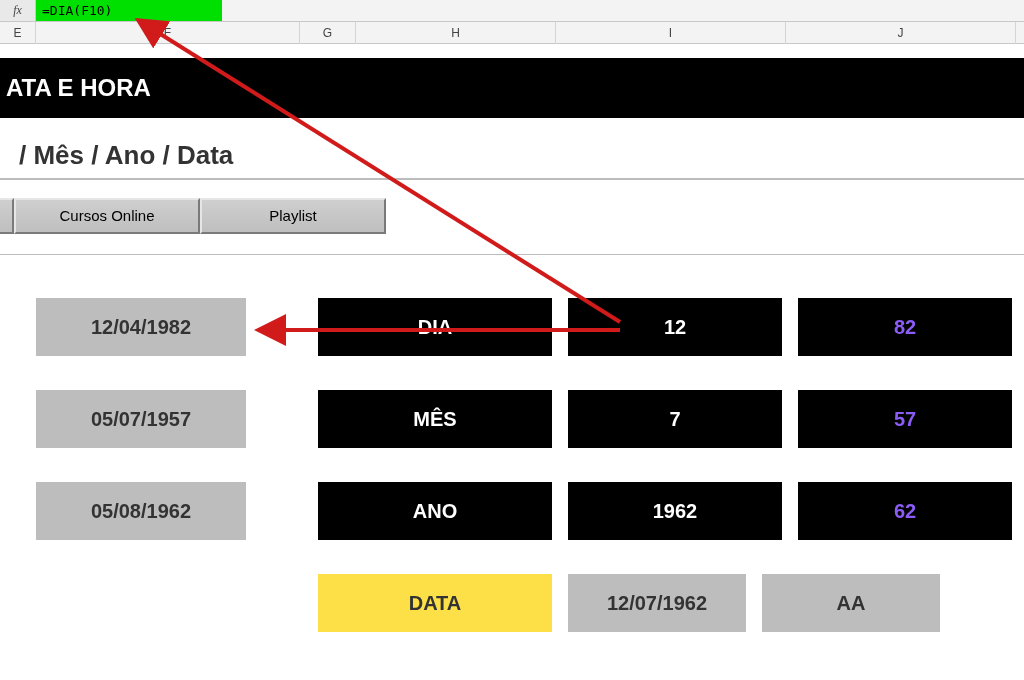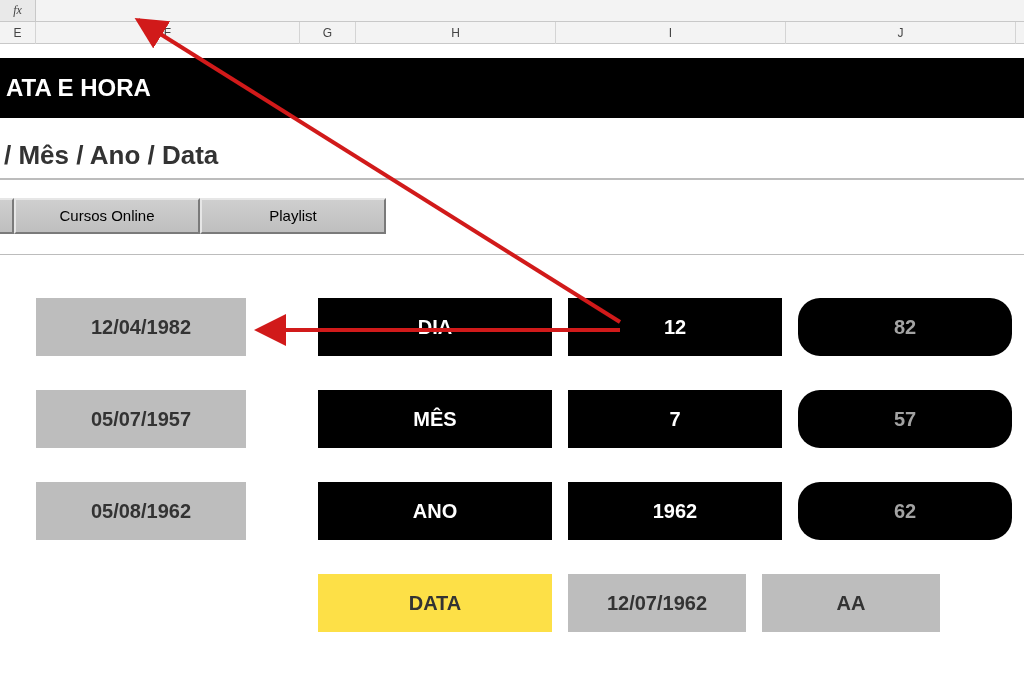--- a/index.html
+++ b/index.html
@@ -84,21 +84,21 @@
   
   .subtitle {
     position: absolute;
     left: 0; right: 0;
     top: 140px;
     height: 40px;
     border-bottom: 2px solid #bcbcbc;
     font-size: 26px;
     font-weight: 700;
     color: #333;
-    padding-left: 4px;
+    padding-left: 19px;
   }
 
   
   .btn-row {
     position: absolute;
     top: 198px;
     left: 0;
     height: 40px;
     display: flex;
   }
@@ -144,39 +144,40 @@
     display: flex;
     align-items: center;
     justify-content: center;
     font-size: 20px;
     font-weight: 700;
   }
   .cell.date { width: 210px; background: #bdbdbd; color: #333; }
   .cell.spacer { width: 40px; }
   .cell.label { width: 234px; background: #000; color: #fff; }
   .cell.val   { width: 214px; background: #000; color: #fff; }
-  .cell.val2  { width: 214px; background: #000; color: #a3a3a3; border-radius: 22px; }
+  .cell.val2  { width: 214px; background: #000; color: #8b5cf6; }
   .cell.greylbl { width: 234px; background: #fde047; color: #333; font-weight: 700;}
   .cell.greyval { width: 178px; background: #bdbdbd; color: #333; font-weight: 700;}
   .cell.none  { background: transparent; }
 
   
   svg.arrows {
     position: absolute;
     left: 0; top: 0;
     width: 1024px;
     height: 680px;
     pointer-events: none;
   }
 </style>
 </head>
 <body>
 
 <div class="formula-bar">
   <div class="fx-icon">fx</div>
+  <div class="formula-box">=DIA(F10)</div>
 </div>
 
 <div class="col-headers">
   <div class="col-lab" style="left:0;width:36px">E</div>
   <div class="col-lab" style="left:36px;width:264px">F</div>
   <div class="col-lab" style="left:300px;width:56px">G</div>
   <div class="col-lab" style="left:356px;width:200px">H</div>
   <div class="col-lab" style="left:556px;width:230px">I</div>
   <div class="col-lab" style="left:786px;width:230px">J</div>
 </div>

